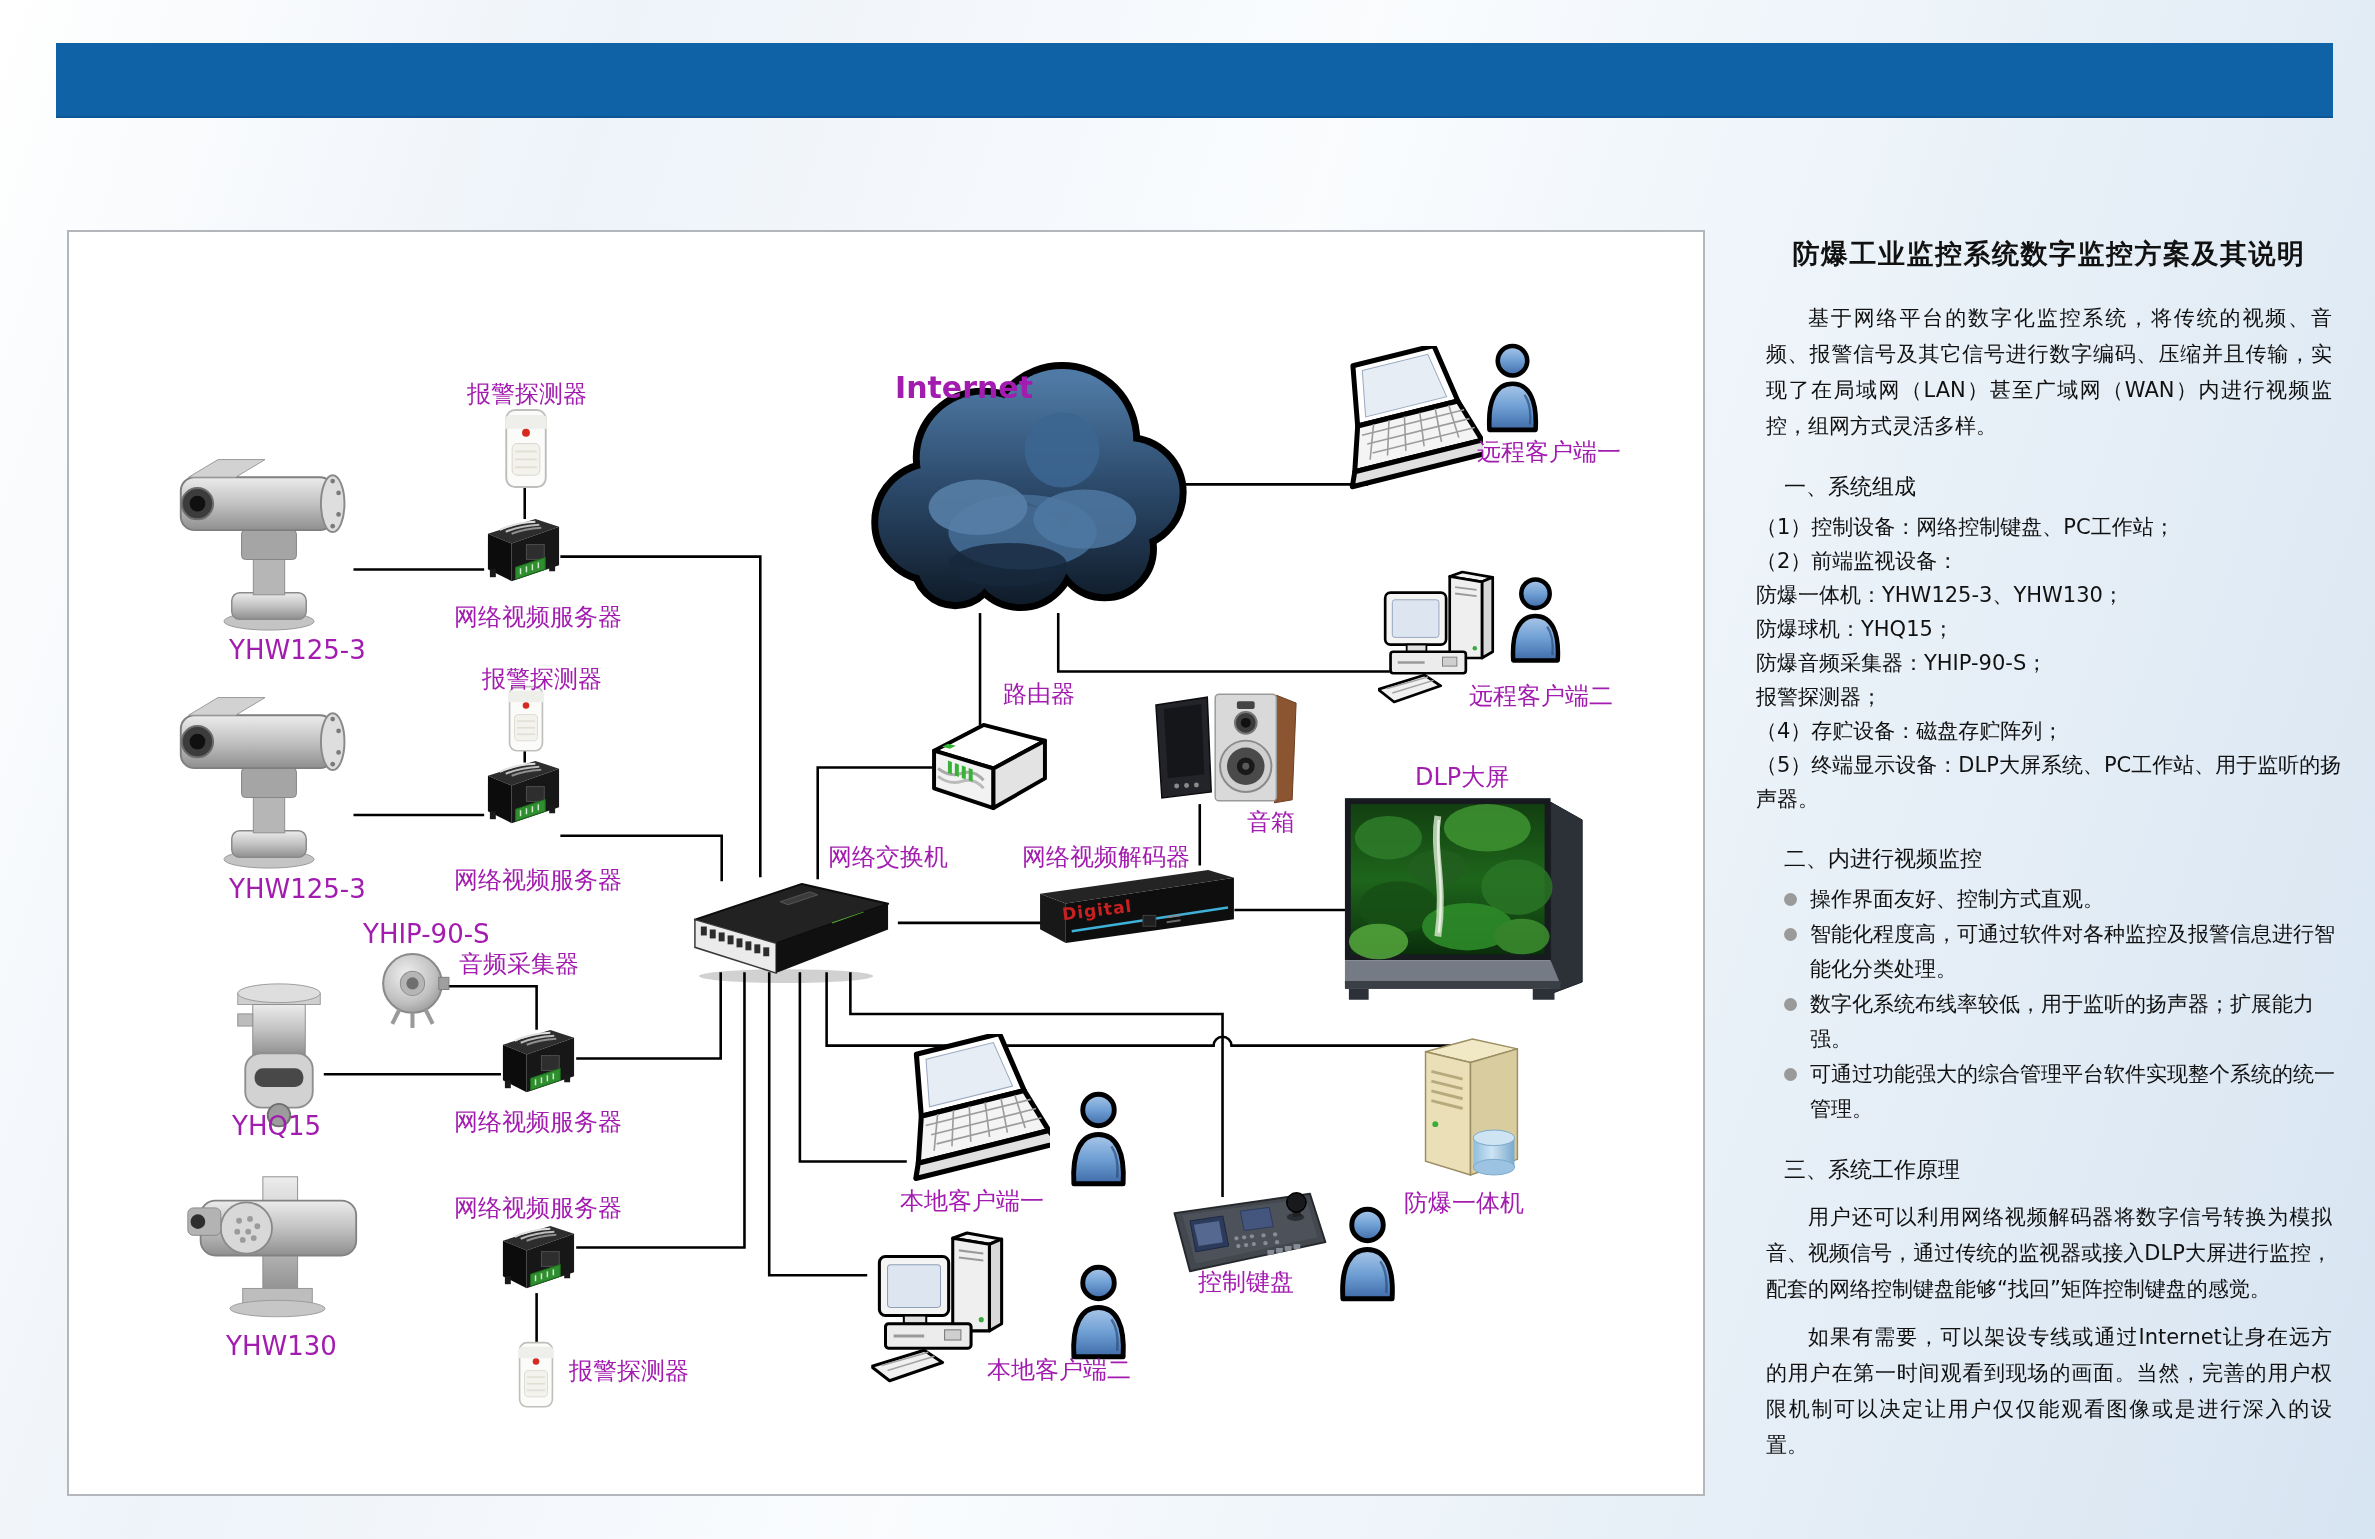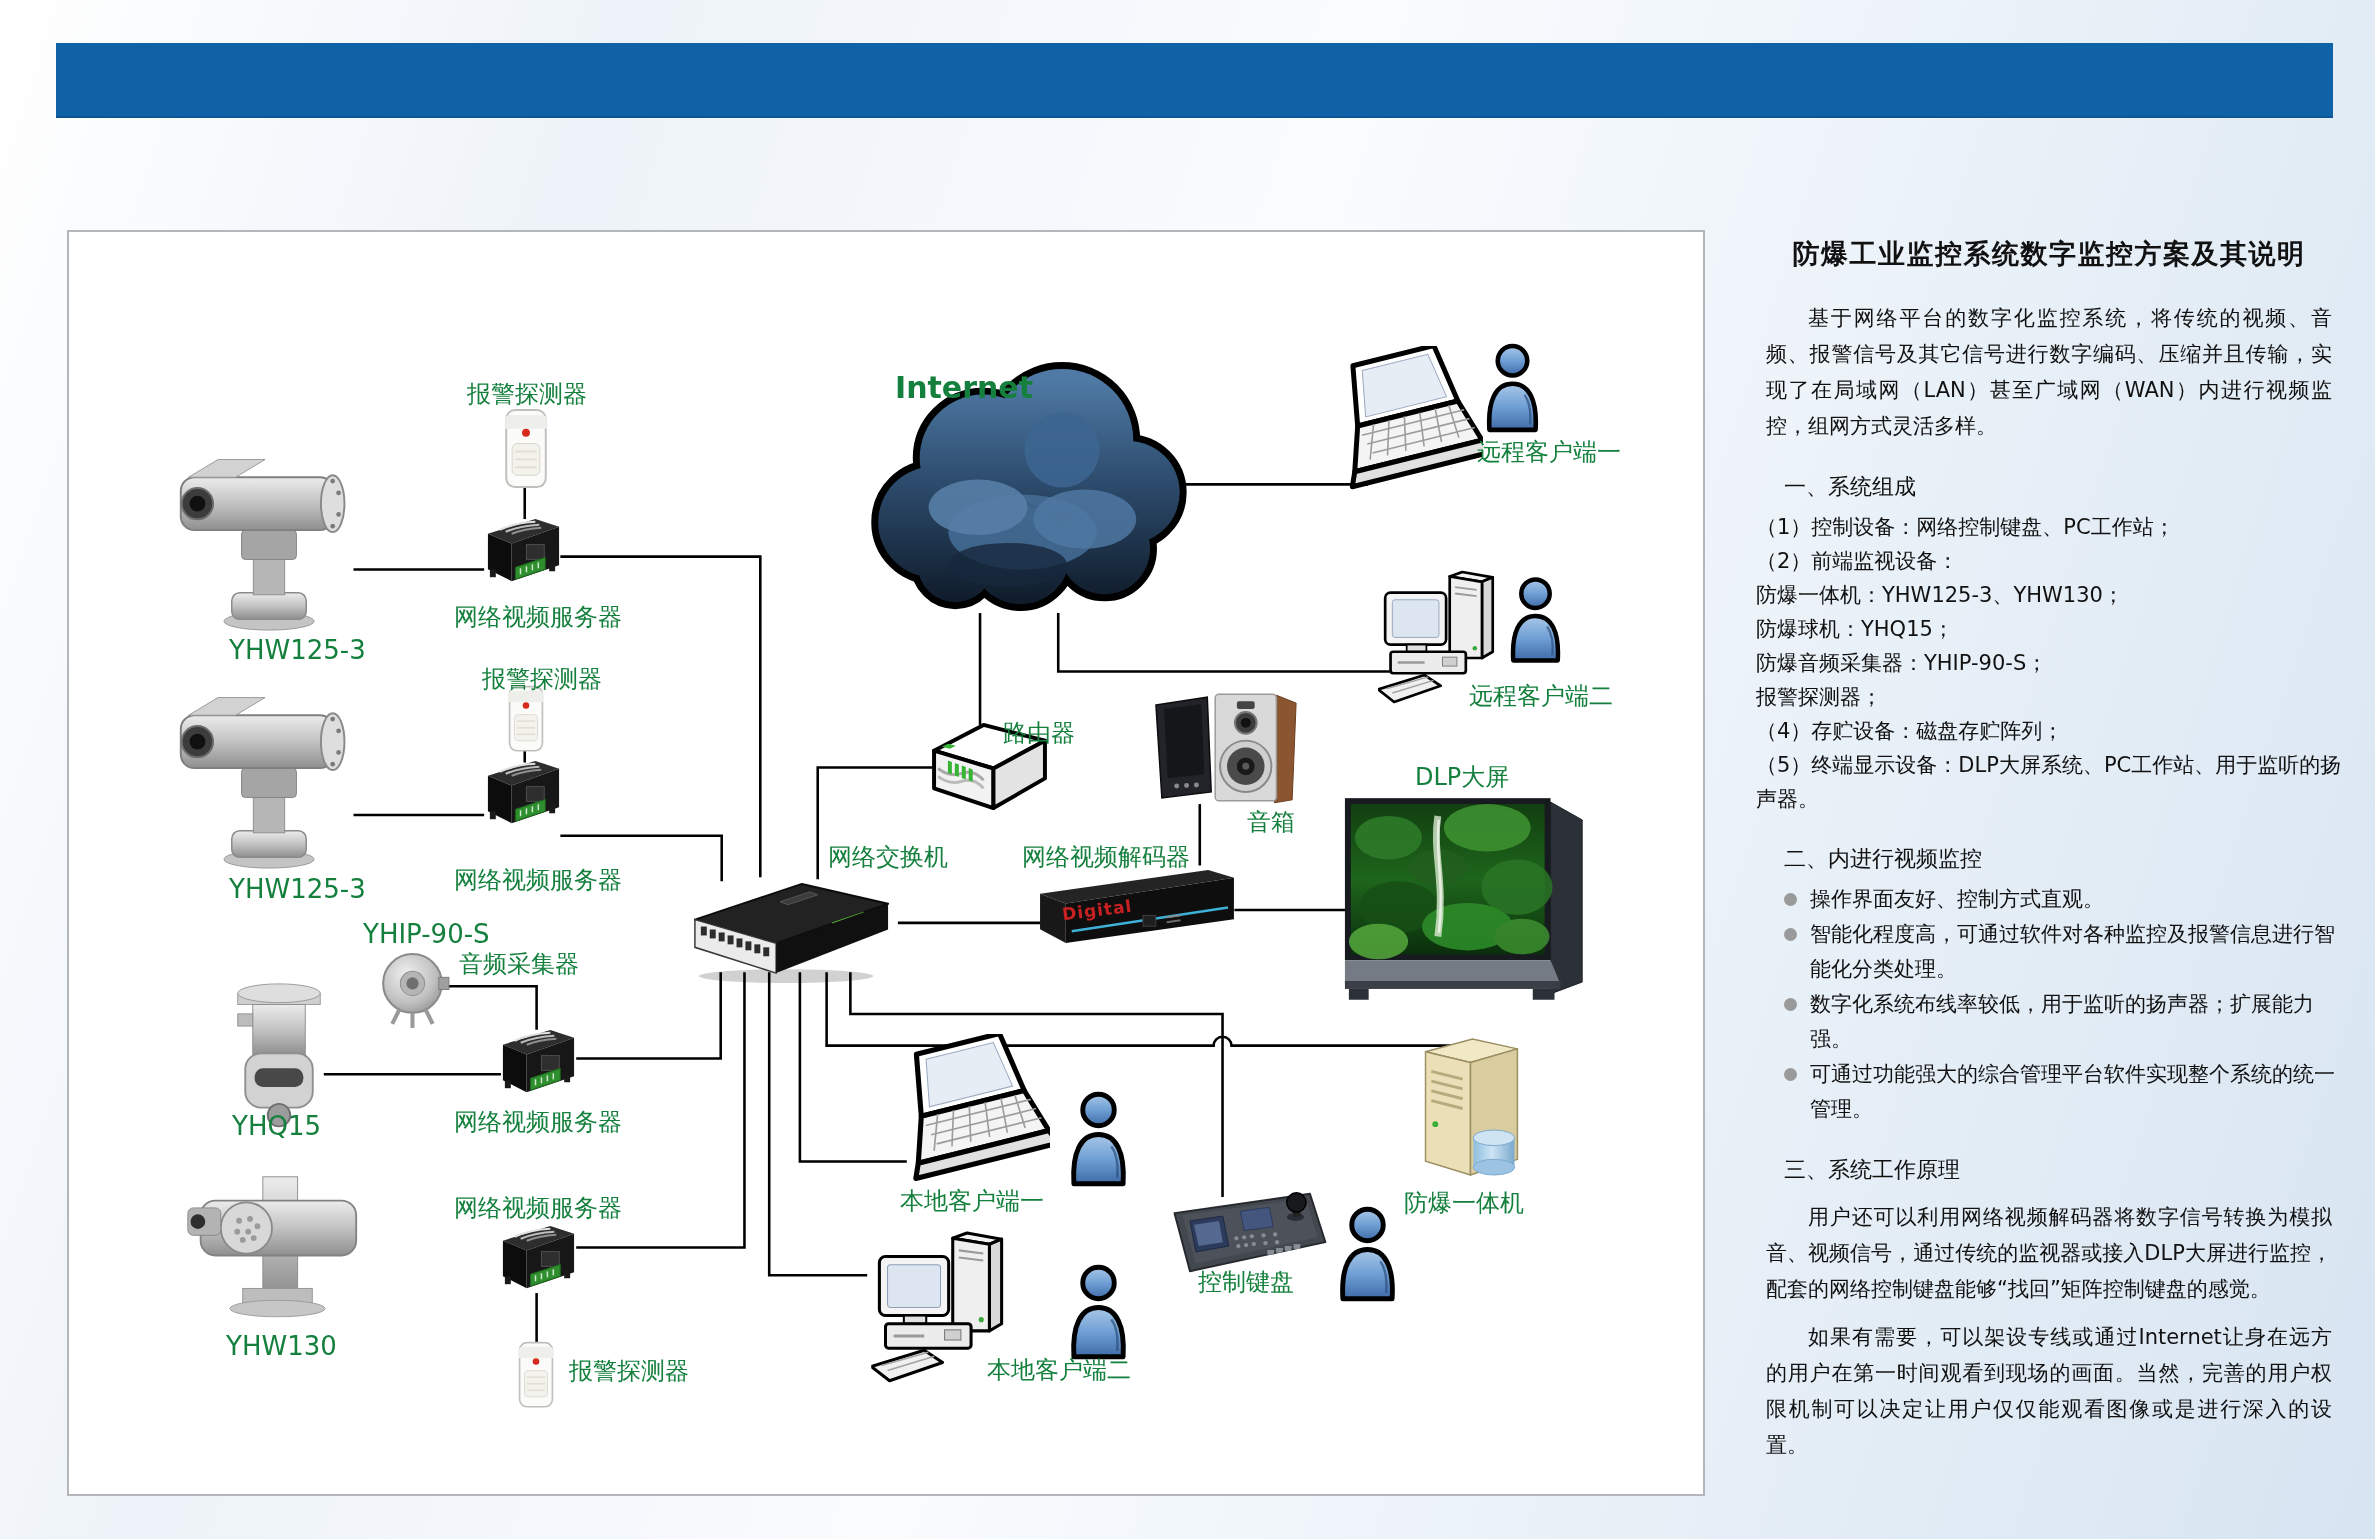--- a/index.html
+++ b/index.html
@@ -6,21 +6,21 @@
   body{
     width:2375px;height:1539px;position:relative;overflow:hidden;
     font-family:"DejaVu Sans","Liberation Sans",sans-serif;color:#111;
     background:linear-gradient(108deg,#ffffff 0%,#eef3f9 22%,#fafcfe 48%,#e9f1f8 72%,#d7e4f1 100%);
   }
   .topbar{position:absolute;left:56px;top:43px;width:2277px;height:73px;background:#0f62a6;border-bottom:2px solid #0d5695;}
   .panel{position:absolute;left:67px;top:230px;width:1638px;height:1266px;background:#ffffff;border:2px solid #b3b7bb;box-sizing:border-box;}
   .wires{position:absolute;left:0;top:0;width:1635px;height:1262px;}
   .dev{position:absolute;}
   .dev svg{width:100%;height:100%;display:block;}
-  .dlabel{position:absolute;font-size:24px;line-height:26px;white-space:nowrap;color:#15803d;}
+  .dlabel{position:absolute;font-size:24px;line-height:26px;white-space:nowrap;color:#a21caf;}
   .dlabel.model{font-size:26px;}
   .dlabel.inet{font-size:30px;font-weight:bold;}
   .brand{position:absolute;left:30px;top:40px;font-size:17px;font-weight:bold;color:#c92121;transform:rotate(-7deg);letter-spacing:1px;}
   
   .article{position:absolute;left:1754px;top:236px;width:590px;}
   .art-title{font-size:27px;font-weight:bold;letter-spacing:1.5px;text-align:center;margin:0 0 28px 0;}
   .p{font-size:21px;line-height:36px;text-align:justify;margin:12px;}
   .ind{text-indent:2em;}
   .sec{margin-top:26px;}
   .sec-h{font-size:22px;line-height:34px;margin:0 0 6px 30px;}
@@ -524,21 +524,21 @@
   <div class="dlabel" style="left:413px;top:434px">报警探测器</div>
   <div class="dlabel model" style="left:160px;top:644px">YHW125-3</div>
   <div class="dlabel" style="left:385px;top:635px">网络视频服务器</div>
   <div class="dlabel model" style="left:294px;top:689px">YHIP-90-S</div>
   <div class="dlabel" style="left:390px;top:719px">音频采集器</div>
   <div class="dlabel model" style="left:163px;top:881px">YHQ15</div>
   <div class="dlabel" style="left:385px;top:877px">网络视频服务器</div>
   <div class="dlabel" style="left:385px;top:963px">网络视频服务器</div>
   <div class="dlabel model" style="left:157px;top:1101px">YHW130</div>
   <div class="dlabel" style="left:500px;top:1126px">报警探测器</div>
-  <div class="dlabel" style="left:934px;top:488px">路由器</div>
+  <div class="dlabel" style="left:934px;top:449px">路由器</div>
   <div class="dlabel" style="left:759px;top:612px">网络交换机</div>
   <div class="dlabel" style="left:953px;top:612px">网络视频解码器</div>
   <div class="dlabel" style="left:1178px;top:577px">音箱</div>
   <div class="dlabel" style="left:1346px;top:532px">DLP大屏</div>
   <div class="dlabel" style="left:1408px;top:207px">远程客户端一</div>
   <div class="dlabel" style="left:1400px;top:451px">远程客户端二</div>
   <div class="dlabel" style="left:831px;top:956px">本地客户端一</div>
   <div class="dlabel" style="left:918px;top:1125px">本地客户端二</div>
   <div class="dlabel" style="left:1129px;top:1037px">控制键盘</div>
   <div class="dlabel" style="left:1335px;top:958px">防爆一体机</div>

